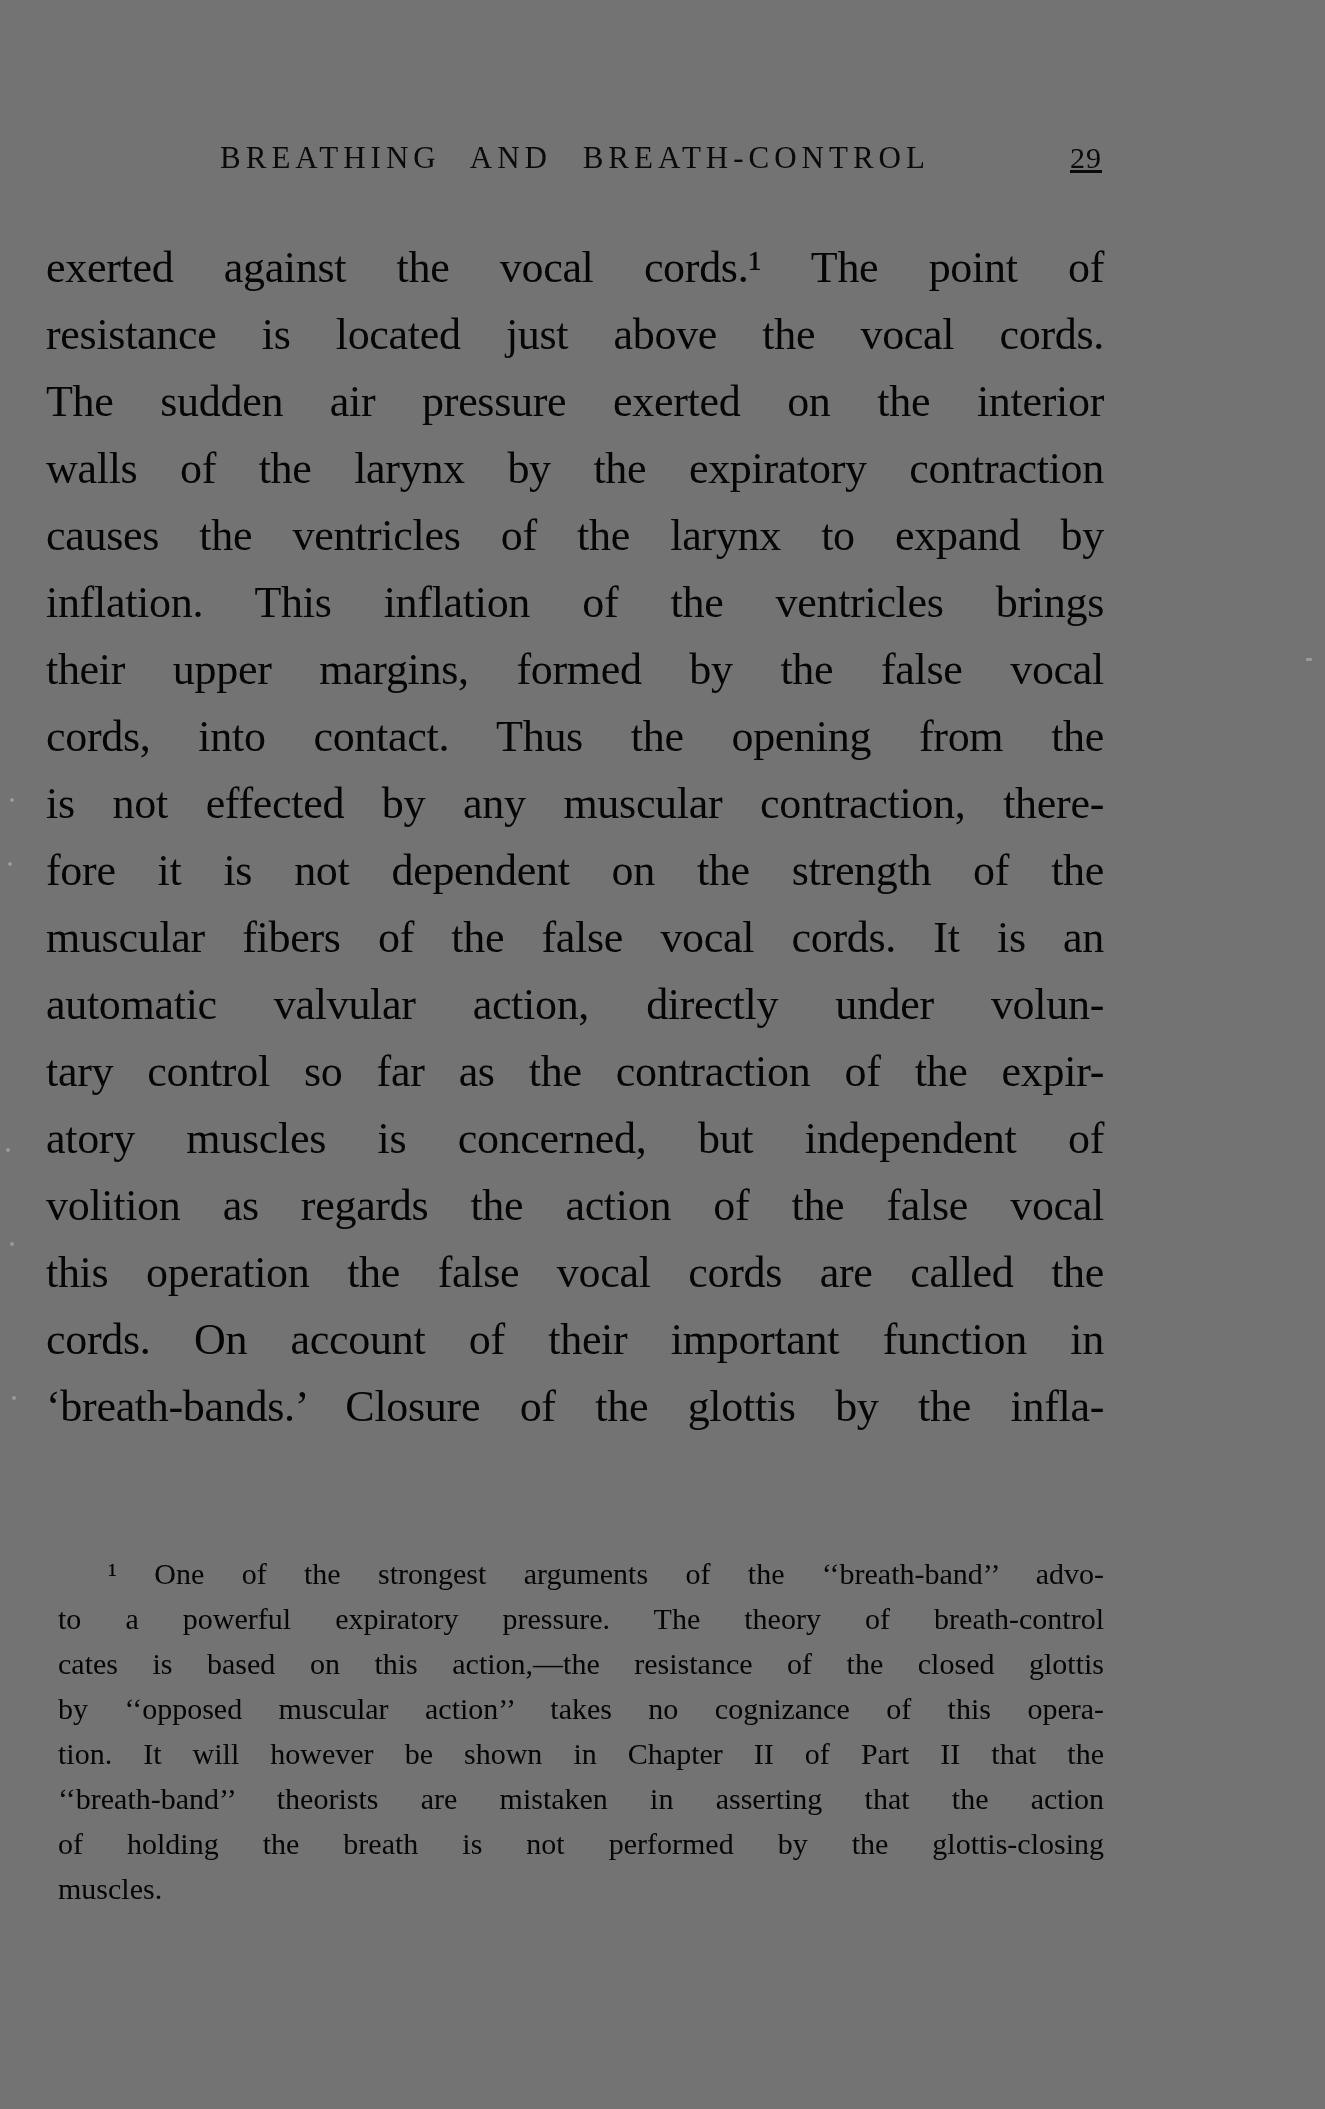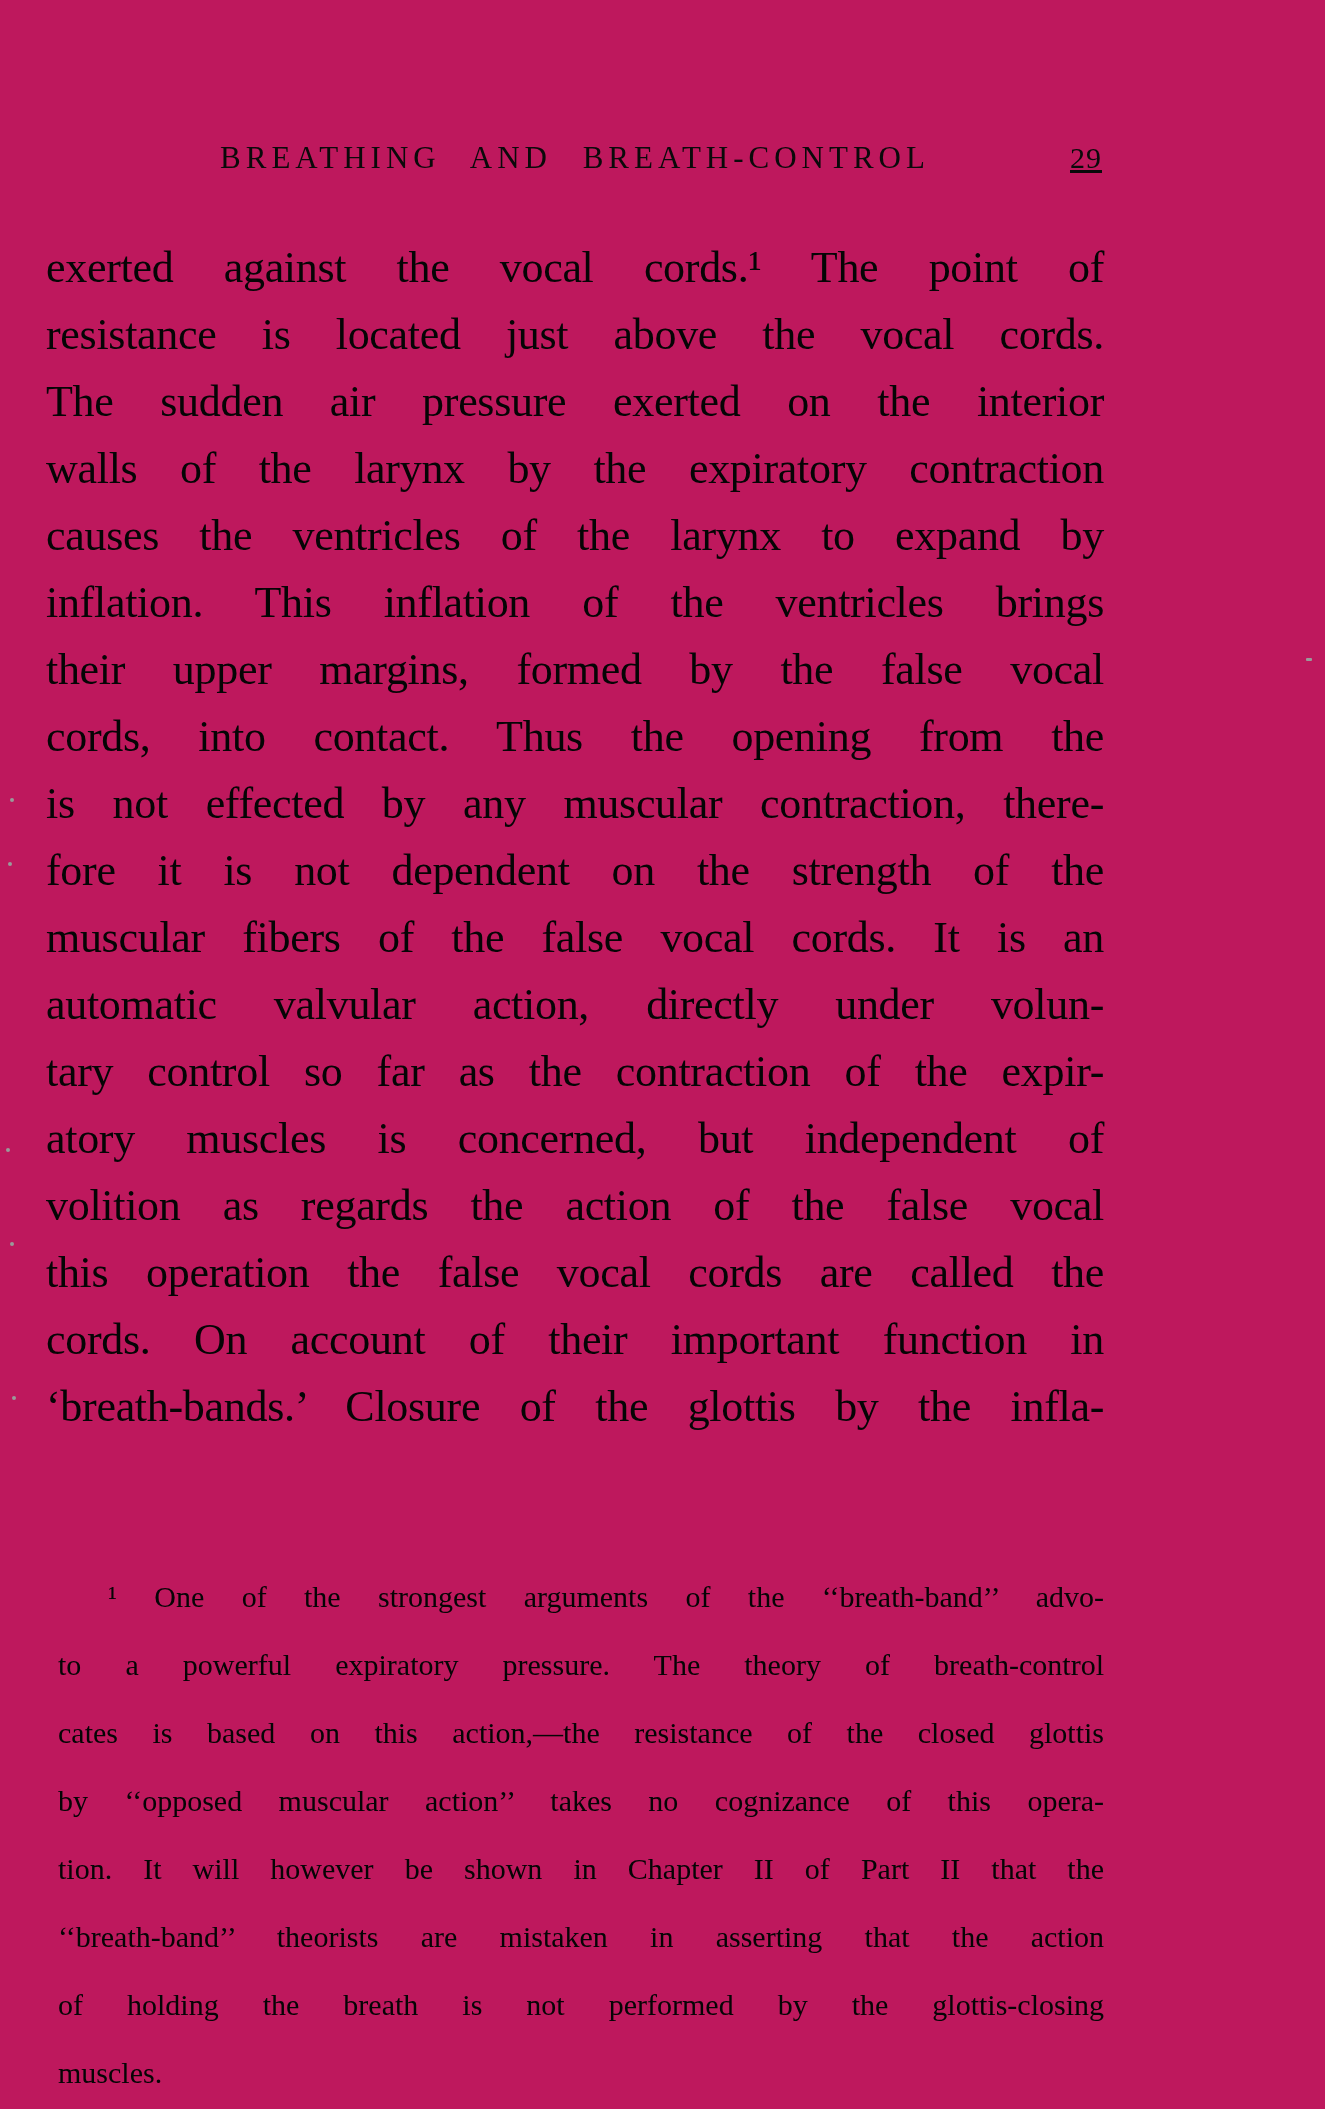--- a/index.html
+++ b/index.html
@@ -4,21 +4,21 @@
 <style>
   html, body {
     margin: 0;
     padding: 0;
     background: #ffffff;
   }
   .page {
     position: relative;
     width: 1325px;
     height: 2109px;
-    background: #be185d;
+    background: #737373;
     color: #000000;
     font-family: "Liberation Serif", "DejaVu Serif", serif;
     overflow: hidden;
   }
   .running-header {
     position: absolute;
     top: 140px;
     left: 46px;
     width: 1058px;
     height: 42px;
@@ -66,21 +66,20 @@
     width: 1046px;
   }
   .fn-line {
     font-size: 30px;
     line-height: 45px;
     height: 45px;
     white-space: nowrap;
     text-align: justify;
     text-align-last: justify;
     color: #050505;
-    margin-top: 23px;
   }
   .fn-first {
     text-indent: 50px;
   }
   .fn-last {
     text-align-last: left;
   }
   .speck {
     position: absolute;
     background: #9a9a9a;

